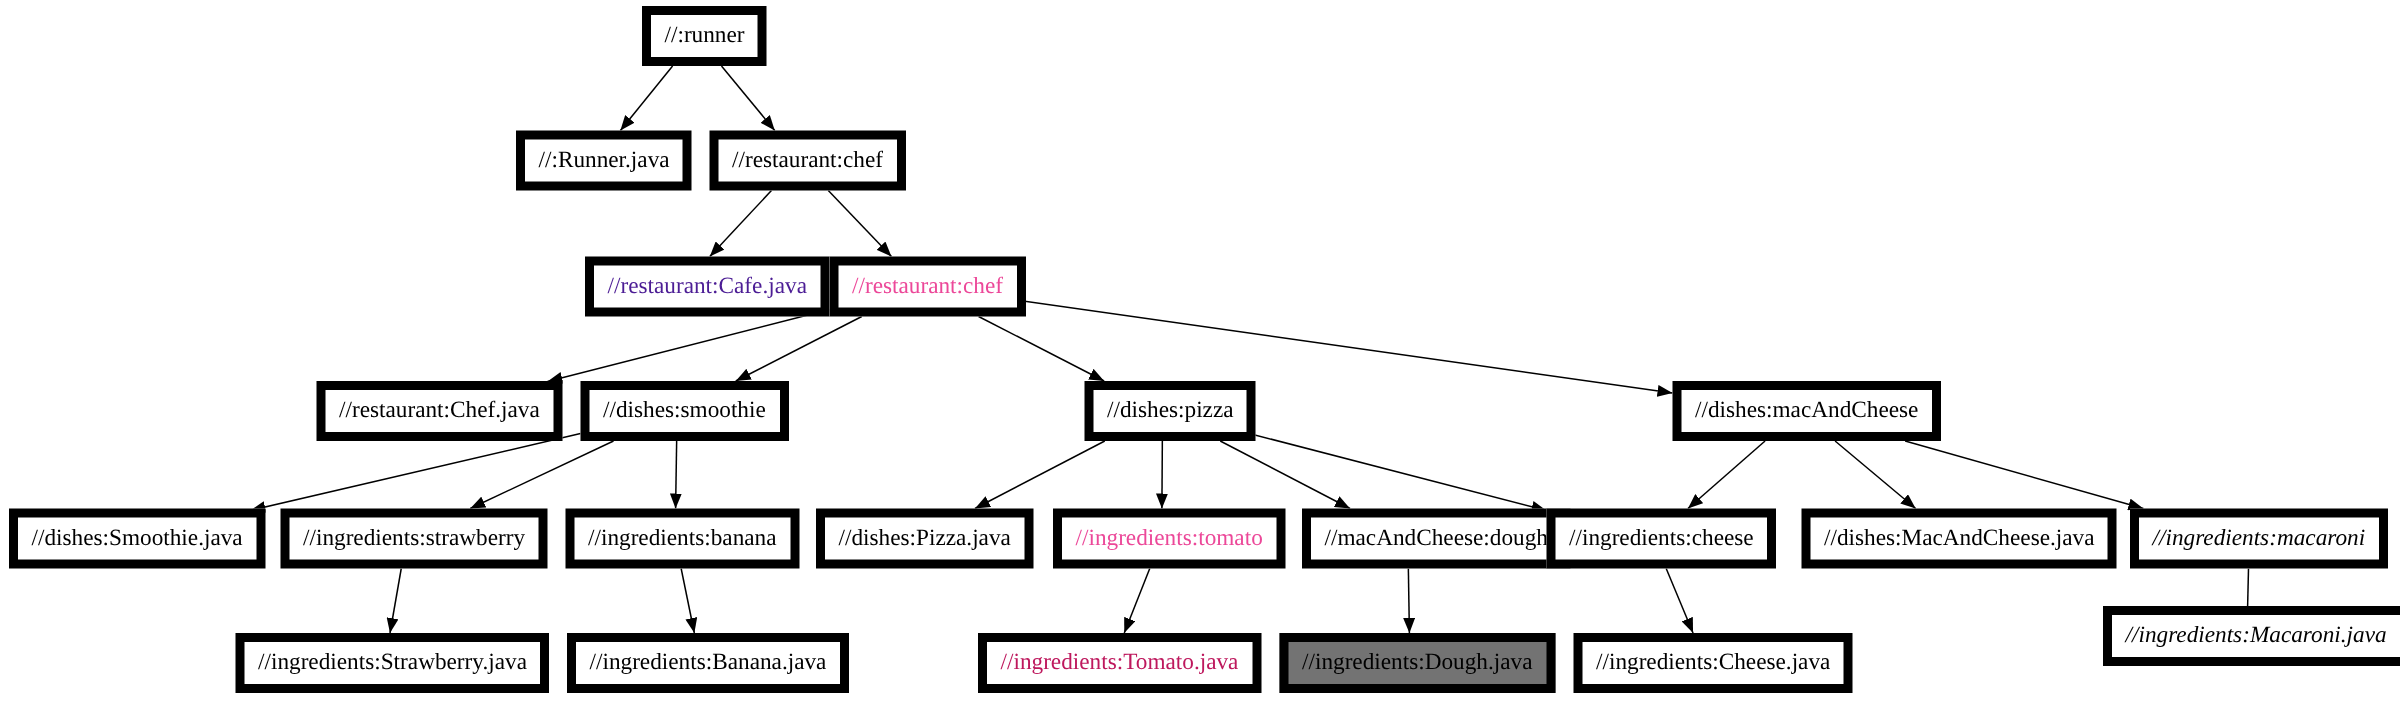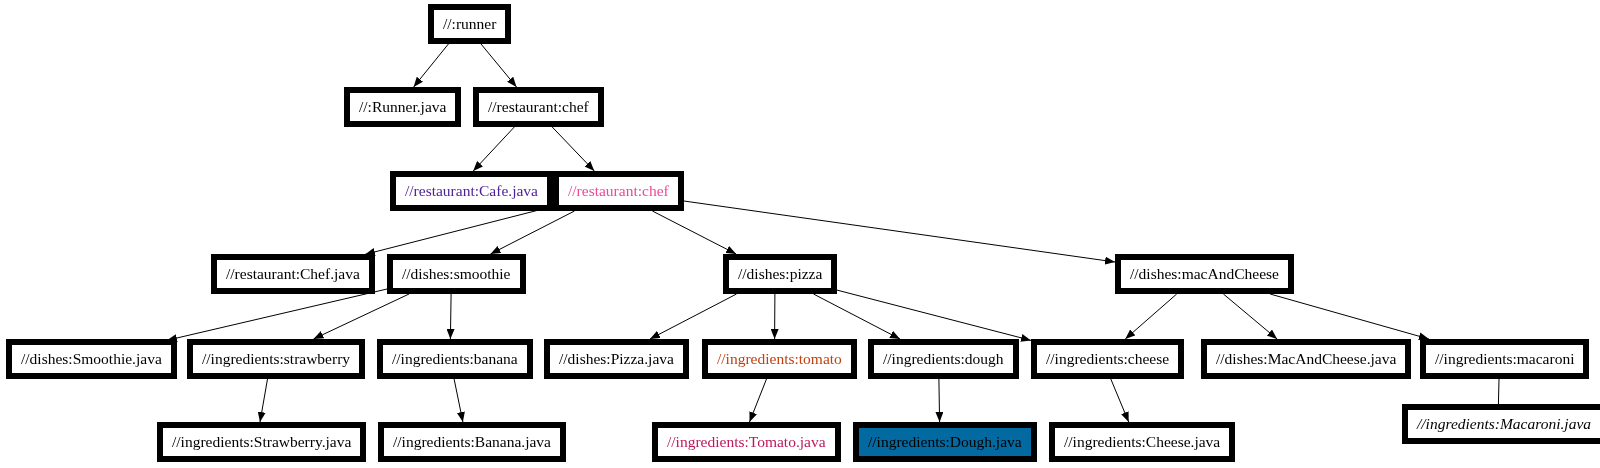--- a/index.html
+++ b/index.html
@@ -79,25 +79,25 @@
       <div class="node" style="top: 171px; left: 390px; border-color: rgb(0, 0, 0); background: rgb(255, 255, 255); color: #4c1d95; text-align: right;">//restaurant:Cafe.java</div>
       <div class="node" style="top: 171px; left: 553px; border-color: rgb(0, 0, 0); background: rgb(255, 255, 255); color: #ec4899;">//restaurant:chef</div>
       <div class="node" style="top: 254px; left: 211px; border-color: rgb(0, 0, 0); background: rgb(255, 255, 255); color: rgb(0, 0, 0); text-align: right;">//restaurant:Chef.java</div>
       <div class="node" style="top: 254px; left: 387px; border-color: rgb(0, 0, 0); background: rgb(255, 255, 255); color: rgb(0, 0, 0);">//dishes:smoothie</div>
       <div class="node" style="top: 254px; left: 723px; border-color: rgb(0, 0, 0); background: rgb(255, 255, 255); color: rgb(0, 0, 0); text-align: right;">//dishes:pizza</div>
       <div class="node" style="top: 254px; left: 1115px; border-color: rgb(0, 0, 0); background: rgb(255, 255, 255); color: rgb(0, 0, 0);">//dishes:macAndCheese</div>
       <div class="node" style="top: 339px; left: 6px; border-color: rgb(0, 0, 0); background: rgb(255, 255, 255); color: rgb(0, 0, 0);">//dishes:Smoothie.java</div>
       <div class="node" style="top: 339px; left: 187px; border-color: rgb(0, 0, 0); background: rgb(255, 255, 255); color: rgb(0, 0, 0);">//ingredients:strawberry</div>
       <div class="node" style="top: 339px; left: 377px; border-color: rgb(0, 0, 0); background: rgb(255, 255, 255); color: rgb(0, 0, 0);">//ingredients:banana</div>
       <div class="node" style="top: 339px; left: 544px; border-color: rgb(0, 0, 0); background: rgb(255, 255, 255); color: rgb(0, 0, 0);">//dishes:Pizza.java</div>
-      <div class="node" style="top: 339px; left: 702px; border-color: rgb(0, 0, 0); background: rgb(255, 255, 255); color: #c2410c;">//ingredients:tomato</div>
-      <div class="node" style="top: 339px; left: 868px; border-color: rgb(0, 0, 0); background: rgb(255, 255, 255); color: rgb(0, 0, 0);">//ingredients:dough</div>
+      <div class="node" style="top: 339px; left: 702px; border-color: rgb(0, 0, 0); background: rgb(255, 255, 255); color: #ec4899;">//ingredients:tomato</div>
+      <div class="node" style="top: 339px; left: 868px; border-color: rgb(0, 0, 0); background: rgb(255, 255, 255); color: rgb(0, 0, 0);">//macAndCheese:dough</div>
       <div class="node" style="top: 339px; left: 1031px; border-color: rgb(0, 0, 0); background: rgb(255, 255, 255); color: rgb(0, 0, 0);">//ingredients:cheese</div>
       <div class="node" style="top: 339px; left: 1201px; border-color: rgb(0, 0, 0); background: rgb(255, 255, 255); color: rgb(0, 0, 0);">//dishes:MacAndCheese.java</div>
-      <div class="node" style="top: 339px; left: 1420px; border-color: rgb(0, 0, 0); background: rgb(255, 255, 255); color: rgb(0, 0, 0);">//ingredients:macaroni</div>
+      <div class="node" style="top: 339px; left: 1420px; border-color: rgb(0, 0, 0); background: rgb(255, 255, 255); color: rgb(0, 0, 0); font-style: italic;">//ingredients:macaroni</div>
       <div class="node" style="top: 422px; left: 157px; border-color: rgb(0, 0, 0); background: rgb(255, 255, 255); color: rgb(0, 0, 0);">//ingredients:Strawberry.java</div>
       <div class="node" style="top: 422px; left: 378px; border-color: rgb(0, 0, 0); background: rgb(255, 255, 255); color: rgb(0, 0, 0);">//ingredients:Banana.java</div>
       <div class="node" style="top: 422px; left: 652px; border-color: rgb(0, 0, 0); background: rgb(255, 255, 255); color: #be185d;">//ingredients:Tomato.java</div>
-      <div class="node" style="top: 422px; left: 853px; border-color: rgb(0, 0, 0); background: #0369a1; color: rgb(0, 0, 0);">//ingredients:Dough.java</div>
+      <div class="node" style="top: 422px; left: 853px; border-color: rgb(0, 0, 0); background: #737373; color: rgb(0, 0, 0);">//ingredients:Dough.java</div>
       <div class="node" style="top: 422px; left: 1049px; border-color: rgb(0, 0, 0); background: rgb(255, 255, 255); color: rgb(0, 0, 0);">//ingredients:Cheese.java</div>
       <div class="node" style="top: 404px; left: 1402px; border-color: rgb(0, 0, 0); background: rgb(255, 255, 255); color: rgb(0, 0, 0); font-style: italic;">//ingredients:Macaroni.java</div>
     </div>
 </div>
 
 </body></html>

